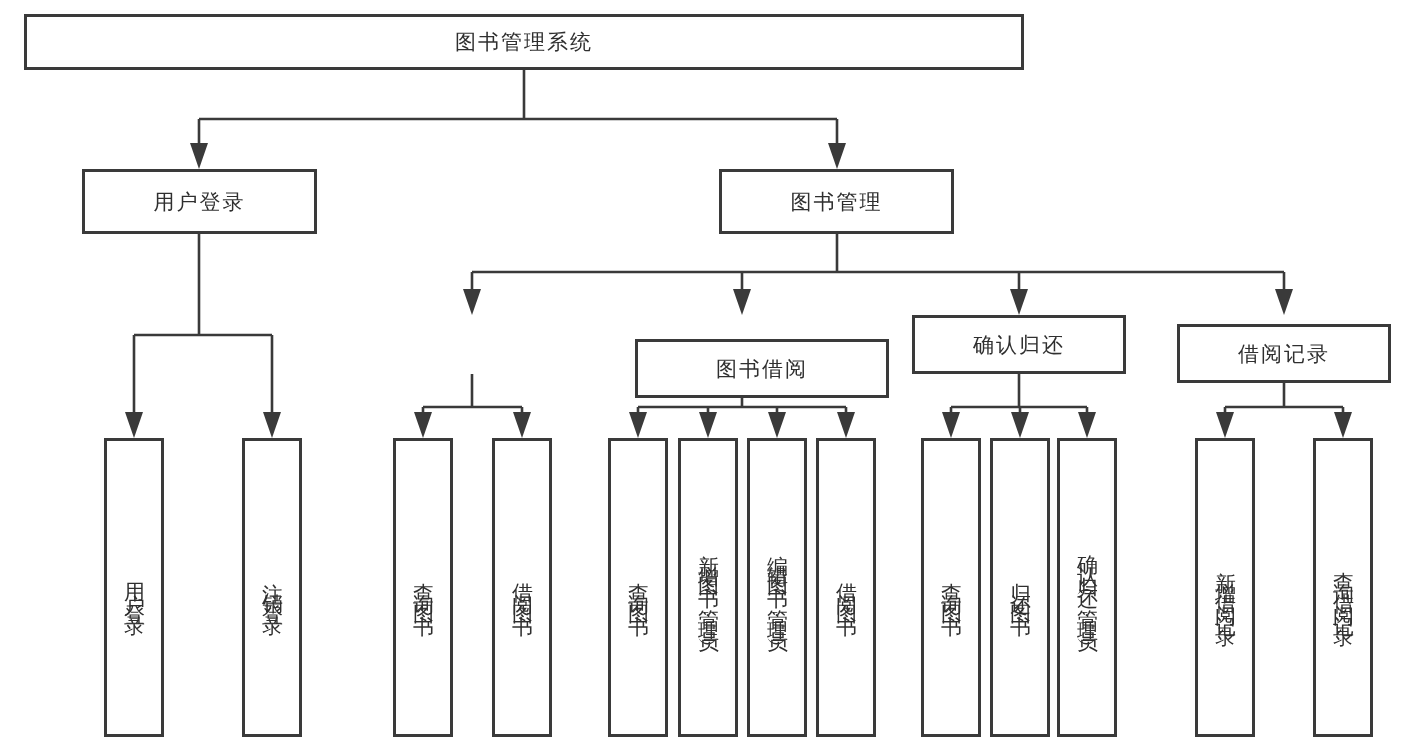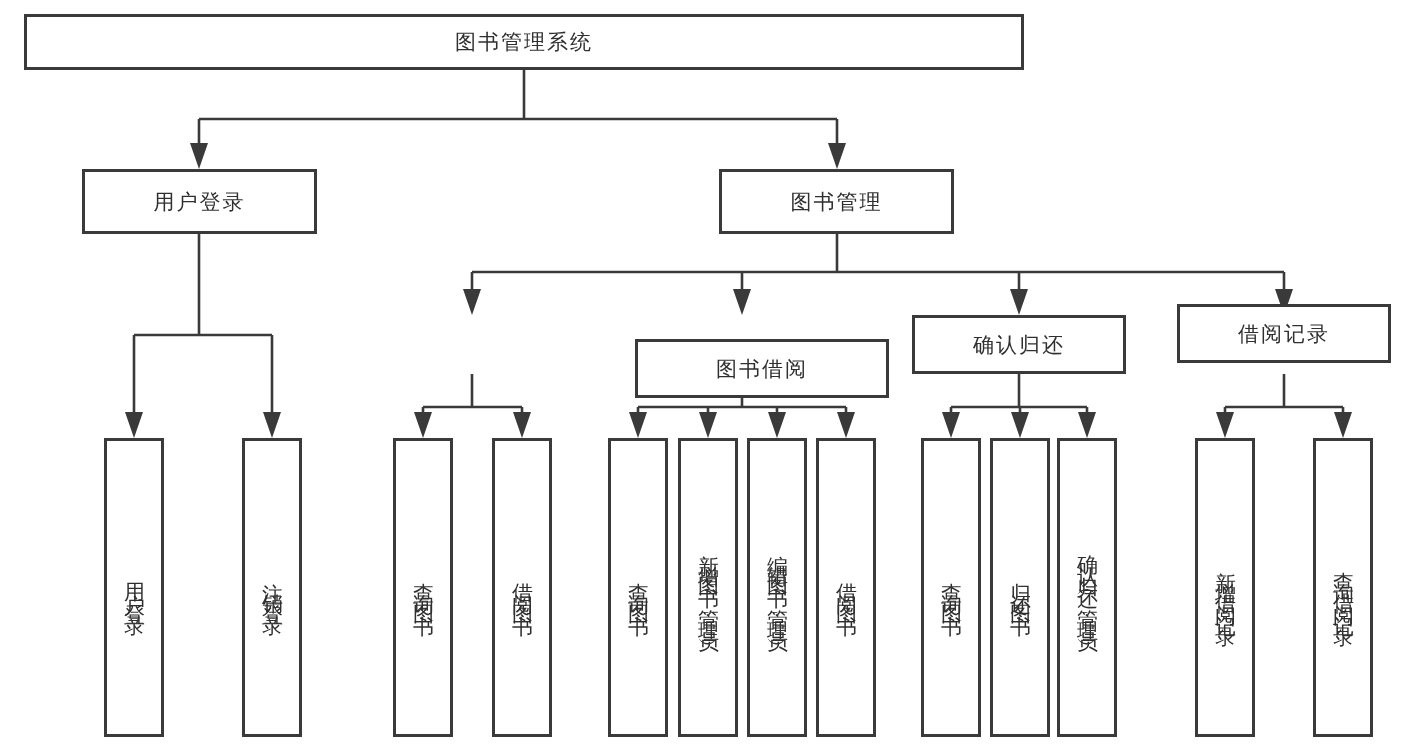--- a/index.html
+++ b/index.html
@@ -73,21 +73,21 @@
   <div class="box hbox" style="left:719px; top:169px; width:235px; height:65px;">
     <span>图书管理</span>
   </div>
 
   <div class="box hbox" style="left:635px; top:315px; width:254px; height:59px;margin-top:24px;">
     <span>图书借阅</span>
   </div>
   <div class="box hbox" style="left:912px; top:315px; width:214px; height:59px;">
     <span>确认归还</span>
   </div>
-  <div class="box hbox" style="left:1177px; top:304px; width:214px; height:59px;">
+  <div class="box hbox" style="left:1177px; top:324px; width:214px; height:59px;">
     <span>借阅记录</span>
   </div>
 
   <div class="box leaf" style="left:104px;">
     <span class="vtext">用户登录</span>
   </div>
   <div class="box leaf" style="left:242px;">
     <span class="vtext">注销登录</span>
   </div>
 

